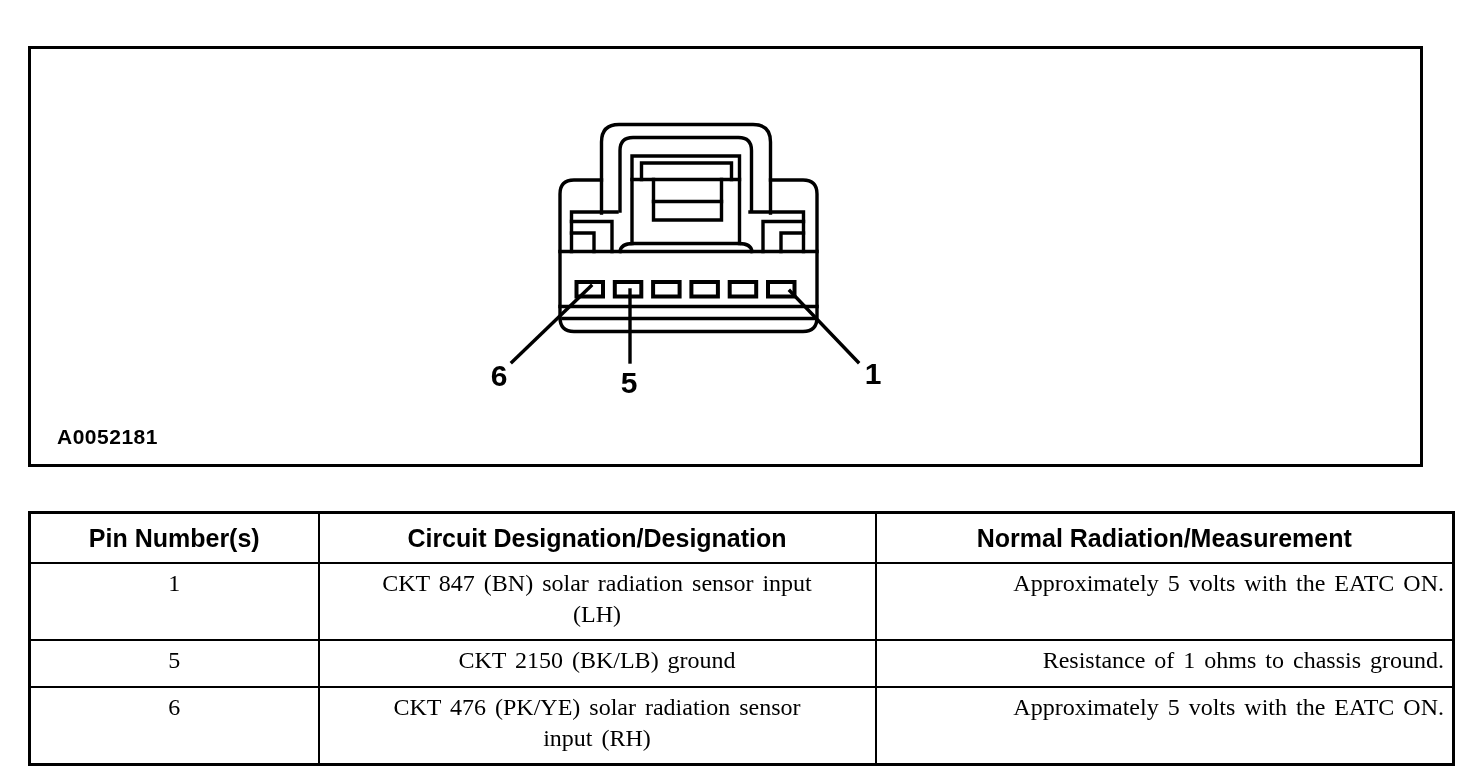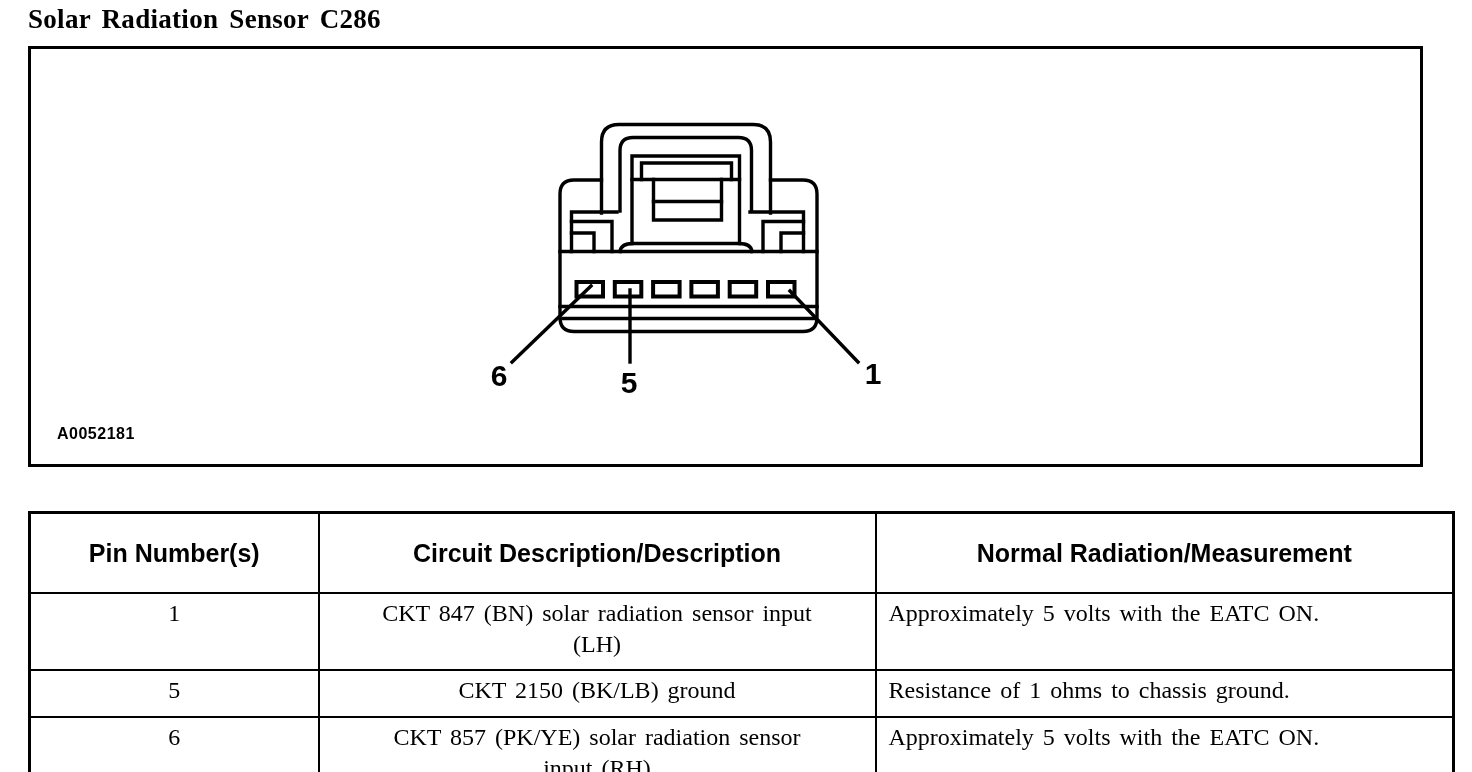--- a/index.html
+++ b/index.html
@@ -50,21 +50,21 @@
   }
   .pin-label-6 { left: 453px; top: 312px; }
   .pin-label-5 { left: 583px; top: 319px; }
   .pin-label-1 { left: 827px; top: 310px; }
   .figure-id {
     position: absolute;
     left: 26px;
     top: 376px;
     font-family: "Liberation Sans", sans-serif;
     font-weight: bold;
-    font-size: 16px;
+    font-size: 21px;
     letter-spacing: 0.5px;
   }
   table.pin-table {
     position: absolute;
     left: 28px;
     top: 511px;
     width: 1424px;
     border-collapse: collapse;
     table-layout: fixed;
     border: 3px solid #000000;
@@ -73,42 +73,41 @@
     border: 2px solid #000000;
     overflow: hidden;
   }
   .pin-table th {
     font-family: "Liberation Sans", sans-serif;
     font-weight: bold;
     font-size: 25px;
     height: 42px;
     text-align: center;
     vertical-align: middle;
-    padding: 18px 4px;
+    padding: 3px 4px;
   }
   .pin-table td {
     font-family: "Liberation Serif", serif;
     font-size: 24px;
     line-height: 31px;
     vertical-align: top;
     padding: 4px 8px;
     text-align: center;
     word-spacing: 3px;
     white-space: pre-line;
   }
-  .pin-table td.cond-cell { text-align: left; padding-left: 12px; }
+  .pin-table td.cond-cell { text-align: right; padding-left: 12px; }
   .pin-table tr.row-tall  { height: 77px; }
   .pin-table tr.row-short { height: 47px; }
 </style>
 </head>
 <body>
 
 <div class="page">
 
-  <div class="doc-title">Solar Radiation Sensor C286</div>
 
   <div class="figure-box">
 
     <svg viewBox="31 49 1389 415" xmlns="http://www.w3.org/2000/svg">
       <g fill="none" stroke="#000000" stroke-width="3.4" stroke-linecap="square">
 
         <path d="M601.5,180 H574 Q560,180 560,194 V317.5 Q560,331.5 574,331.5 H803 Q817,331.5 817,317.5 V194 Q817,180 803,180 H770.5"></path>
 
         <path d="M560,251.5 H817"></path>
         <path d="M560,306.5 H817"></path>
@@ -157,38 +156,38 @@
 
   <table class="pin-table">
     <colgroup>
       <col style="width:289px">
       <col style="width:557px">
       <col style="width:578px">
     </colgroup>
     <thead>
       <tr>
         <th>Pin Number(s)</th>
-        <th>Circuit Description/Description</th>
+        <th>Circuit Designation/Designation</th>
         <th>Normal Radiation/Measurement</th>
       </tr>
     </thead>
     <tbody>
       <tr class="row-tall">
         <td>1</td>
         <td>CKT 847 (BN) solar radiation sensor input
 (LH)</td>
         <td class="cond-cell">Approximately 5 volts with the EATC ON.</td>
       </tr>
       <tr class="row-short">
         <td>5</td>
         <td>CKT 2150 (BK/LB) ground</td>
         <td class="cond-cell">Resistance of 1 ohms to chassis ground.</td>
       </tr>
       <tr class="row-tall">
         <td>6</td>
-        <td>CKT 857 (PK/YE) solar radiation sensor
+        <td>CKT 476 (PK/YE) solar radiation sensor
 input (RH)</td>
         <td class="cond-cell">Approximately 5 volts with the EATC ON.</td>
       </tr>
     </tbody>
   </table>
 
 </div>
 
 </body></html>

